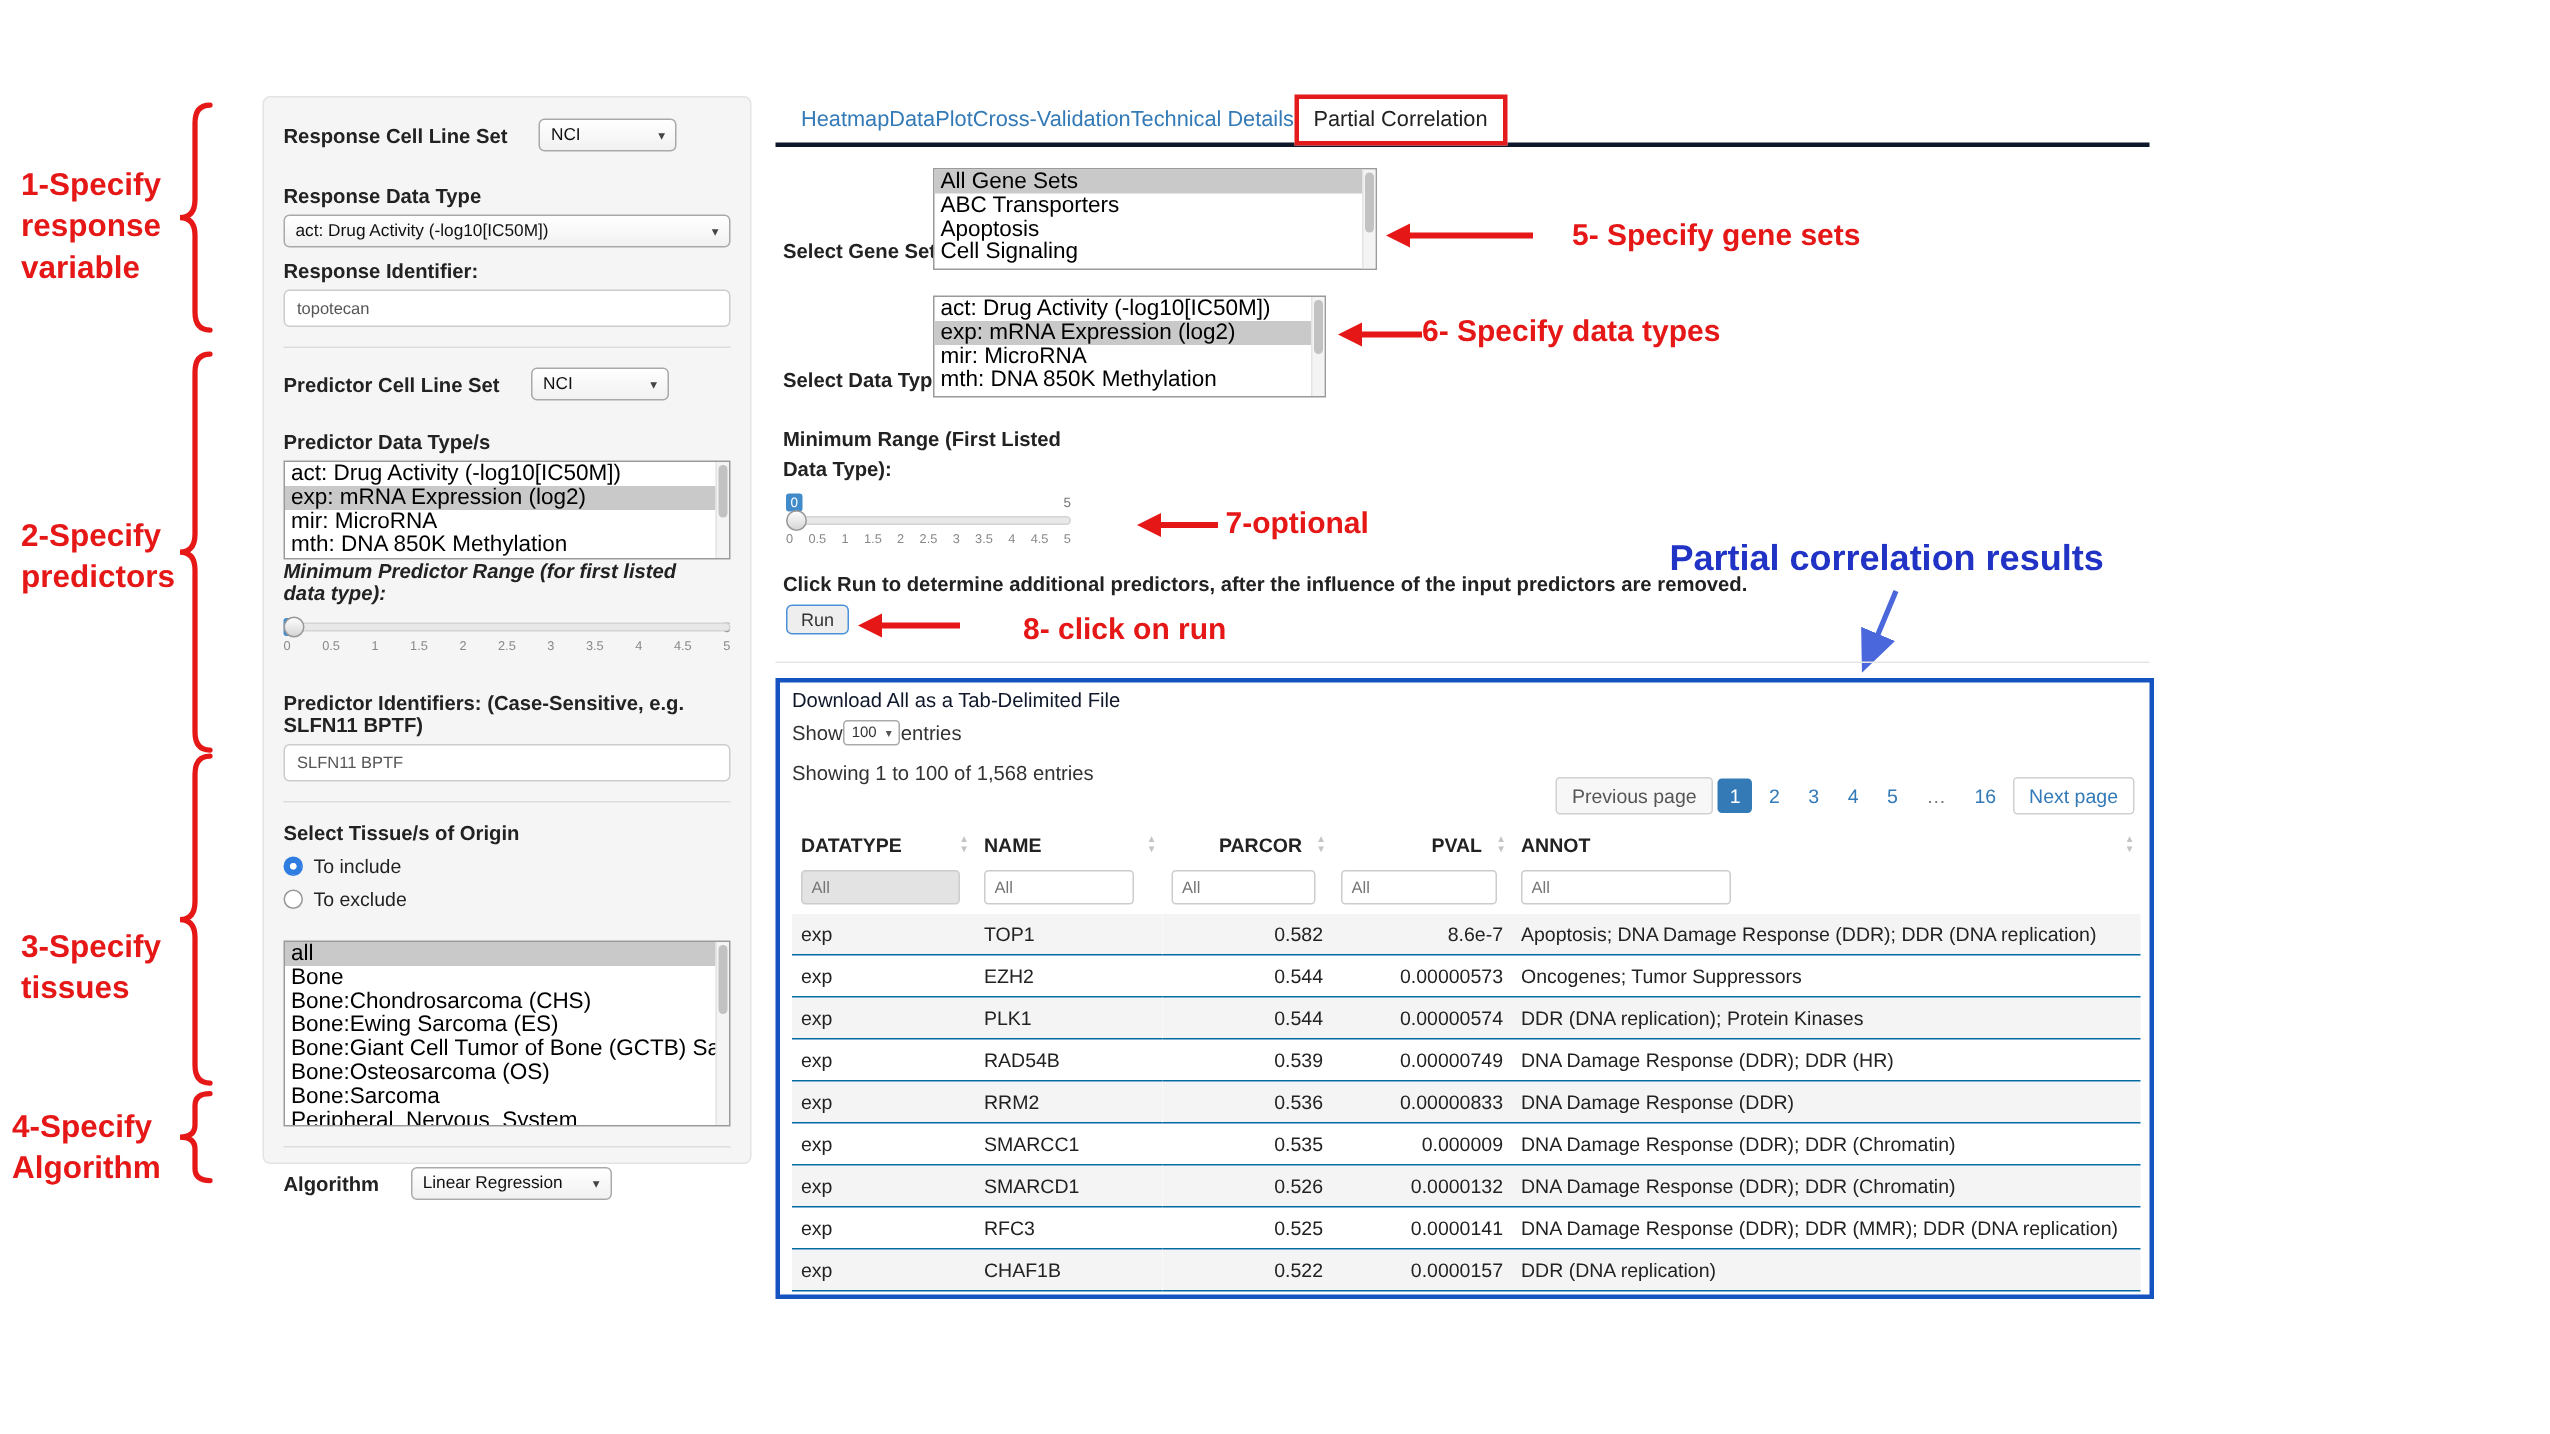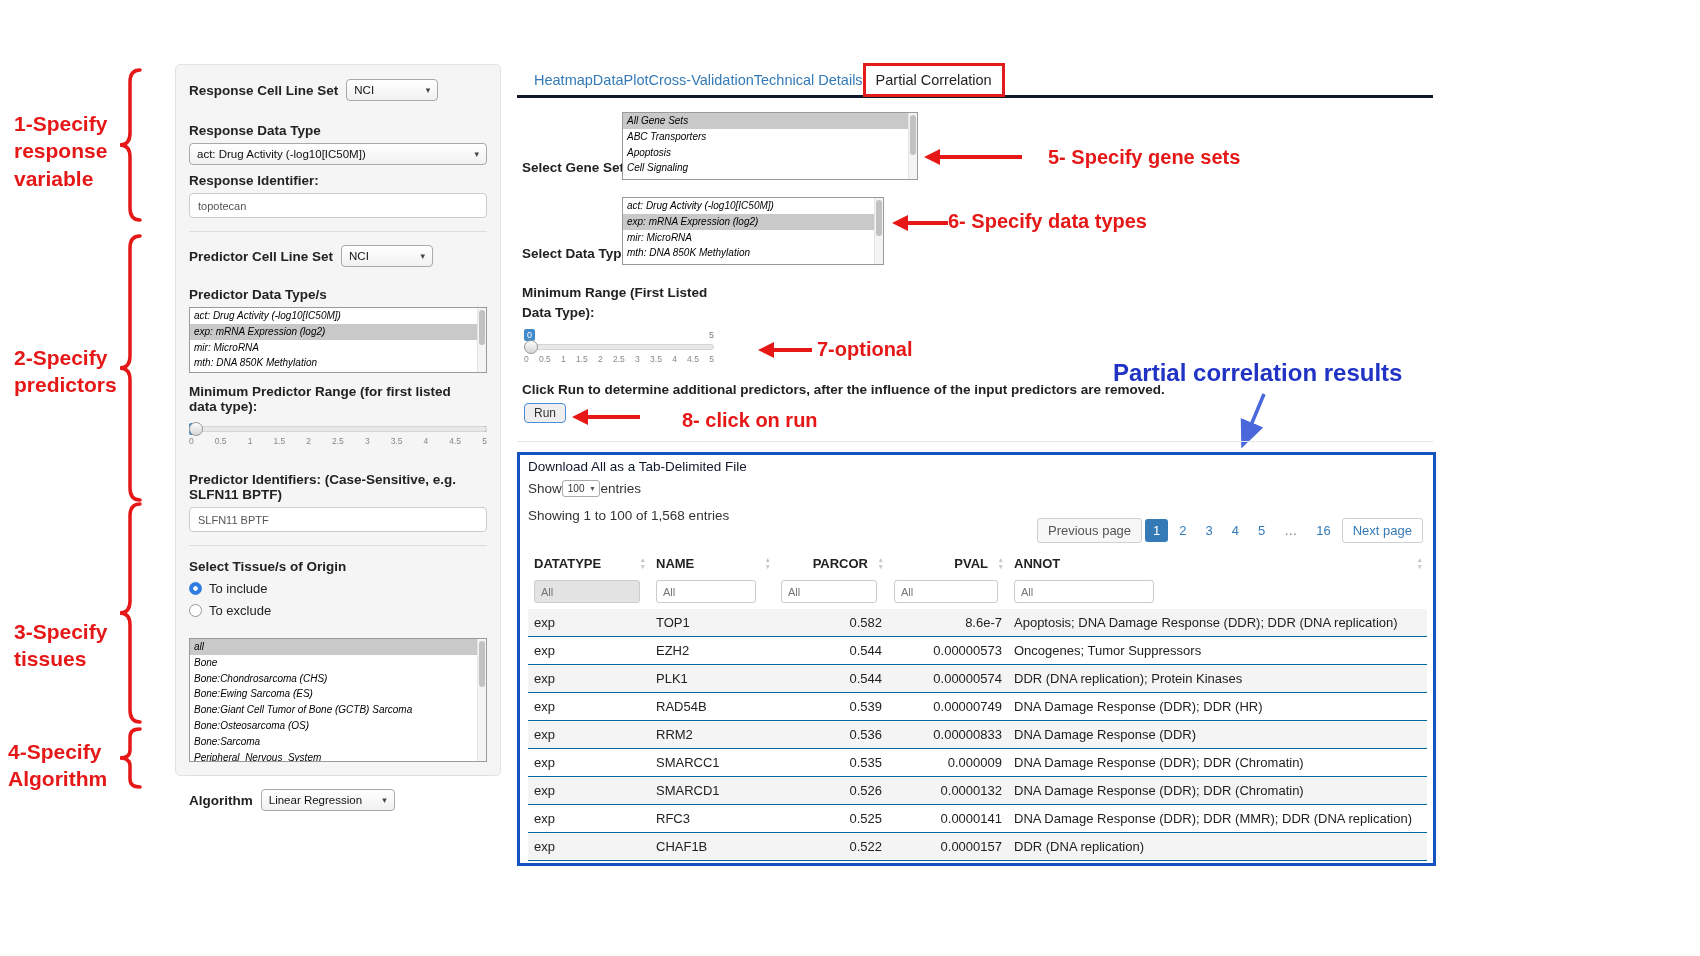--- a/index.html
+++ b/index.html
@@ -14,33 +14,33 @@
 
   
   .red-note { position:absolute; color:#e51717; font-weight:bold; font-size:21px; line-height:1.3; }
   .brace { position:absolute; }
   .brace path { stroke:#e51717; stroke-width:3.5; fill:none; stroke-linecap:round; }
 
   
   .sidebar { position:absolute; left:175px; top:64px; width:326px; height:712px;
              background:#f5f5f5; border:1px solid #e3e3e3; border-radius:5px; padding:14px 13px; }
   .lbl { font-weight:bold; font-size:13.5px; color:#222; display:block; margin-bottom:5px; }
-  .row-inline { display:flex; align-items:center; gap:8px; }
+  .row-inline { display:flex; align-items:center; gap:21px; }
   .row-inline .lbl { margin-bottom:0; }
   .fselect { display:inline-flex; align-items:center; justify-content:space-between;
              background:linear-gradient(#ffffff,#f1f1f1); border:1px solid #a9a9a9; border-radius:4px;
              font-size:11.5px; color:#111; padding:2px 7px; height:22px; cursor:pointer; white-space:nowrap; }
   .fselect .caret { margin-left:8px; font-size:9px; color:#444; }
   .w90 { width:92px; } .w132 { width:134px; } .fullw { width:100%; display:flex; }
   .tinput { width:100%; height:25px; border:1px solid #ccc; border-radius:4px; font-size:11px;
             padding:0 8px; color:#555; background:#fff; font-family:inherit; }
   .sep { border:none; border-top:1px solid #ddd; margin:13px 0; }
 
   .lb { position:relative; background:#fff; border:1px solid #9a9a9a; overflow:hidden; width:100%; }
-  .lb-opt { font-size:10px; height:15.8px; line-height:15.8px; padding:0 4px; white-space:nowrap; color:#000; cursor:pointer;font-style:italic; }
+  .lb-opt { font-size:15px; height:15.8px; line-height:15.8px; padding:0 4px; white-space:nowrap; color:#000; cursor:pointer; }
   .lb-opt.selected { background:#c9c9c9; }
   .lb-scroll { position:absolute; right:0; top:0; bottom:0; width:9px; background:#f4f4f4; border-left:1px solid #e4e4e4; }
   .lb-thumb { position:absolute; left:1px; right:1px; border-radius:4px; background:#c2c2c2; }
   .h64 { height:66px; } .h122 { height:124px; }
 
   .slider { position:relative; margin-top:6px; }
   .slider-val { position:absolute; left:0; top:-3px; background:#428bca; color:#fff; font-size:9px;
                 line-height:12px; padding:0 3px; border-radius:2px; }
   .slider-max { position:absolute; right:0; top:-2px; font-size:9px; color:#777; }
   .slider-track { margin-top:12px; height:6px; background:#e8e8e8; border:1px solid #d4d4d4; border-radius:3px; position:relative; }
@@ -163,21 +163,21 @@
     <div class="lb h64">
       <div class="lb-opt">act: Drug Activity (-log10[IC50M])</div>
       <div class="lb-opt selected">exp: mRNA Expression (log2)</div>
       <div class="lb-opt">mir: MicroRNA</div>
       <div class="lb-opt">mth: DNA 850K Methylation</div>
       <div class="lb-scroll">
           <div class="lb-thumb" style="top:2px; height:55%;"></div>
         </div>
     </div>
 
-    <span class="lbl" style="margin-top:11px; width:290px;">Minimum Predictor Range (for first listed data type):</span>
+    <span class="lbl" style="width:290px;font-style:italic;">Minimum Predictor Range (for first listed data type):</span>
     <div class="slider">
       <span class="slider-val">0</span>
       <span class="slider-max">5</span>
       <div class="slider-track">
         <div class="slider-handle"></div>
       </div>
       <div class="slider-ticks">
         <span>0</span>
           <span>0.5</span>
           <span>1</span>

